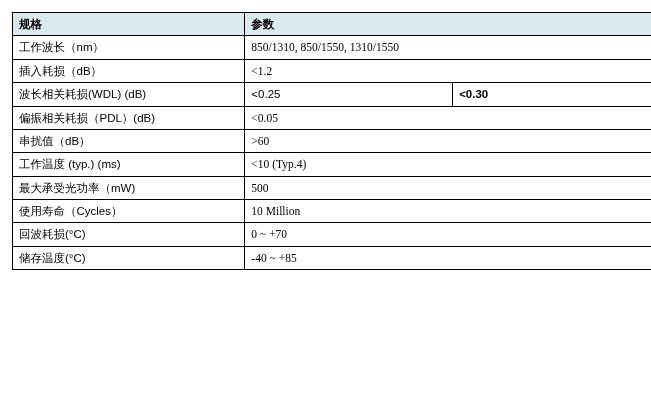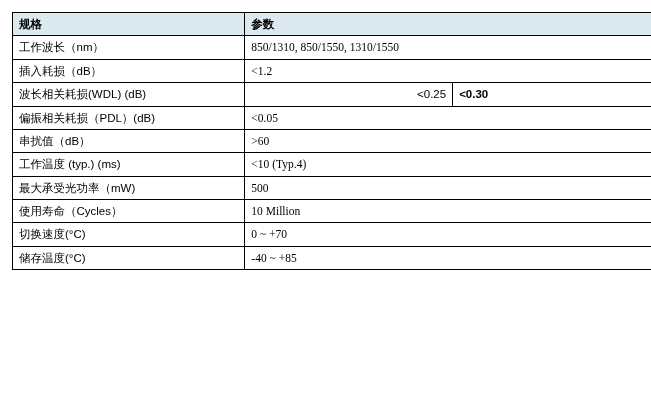--- a/index.html
+++ b/index.html
@@ -36,21 +36,20 @@
   .spec-table tr.header-row td {
     background: #dce9f1;
     font-weight: bold;
     height: 22px;
   }
   .col-param {
     width: 232px;
   }
   .col-value {
     width: 192px;
-    text-align: right;
   }
   .col-value-wide {
     width: 415px;
     font-family: Liberation Serif, serif;
   }
   .col-extra {
     width: 223px;
     font-weight: bold;
   }
 </style>
@@ -101,21 +100,21 @@
       <td class="col-param">最大承受光功率（mW)</td>
       <td class="col-value-wide" colspan="2">500</td>
     </tr>
 
     <tr>
       <td class="col-param">使用寿命（Cycles）</td>
       <td class="col-value-wide" colspan="2">10 Million</td>
     </tr>
 
     <tr>
-      <td class="col-param">切换速度(°C)</td>
+      <td class="col-param">回波耗损(°C)</td>
       <td class="col-value-wide" colspan="2">0 ~ +70</td>
     </tr>
 
     <tr>
       <td class="col-param">储存温度(°C)</td>
       <td class="col-value-wide" colspan="2">-40 ~ +85</td>
     </tr>
 
   </tbody>
 </table>

